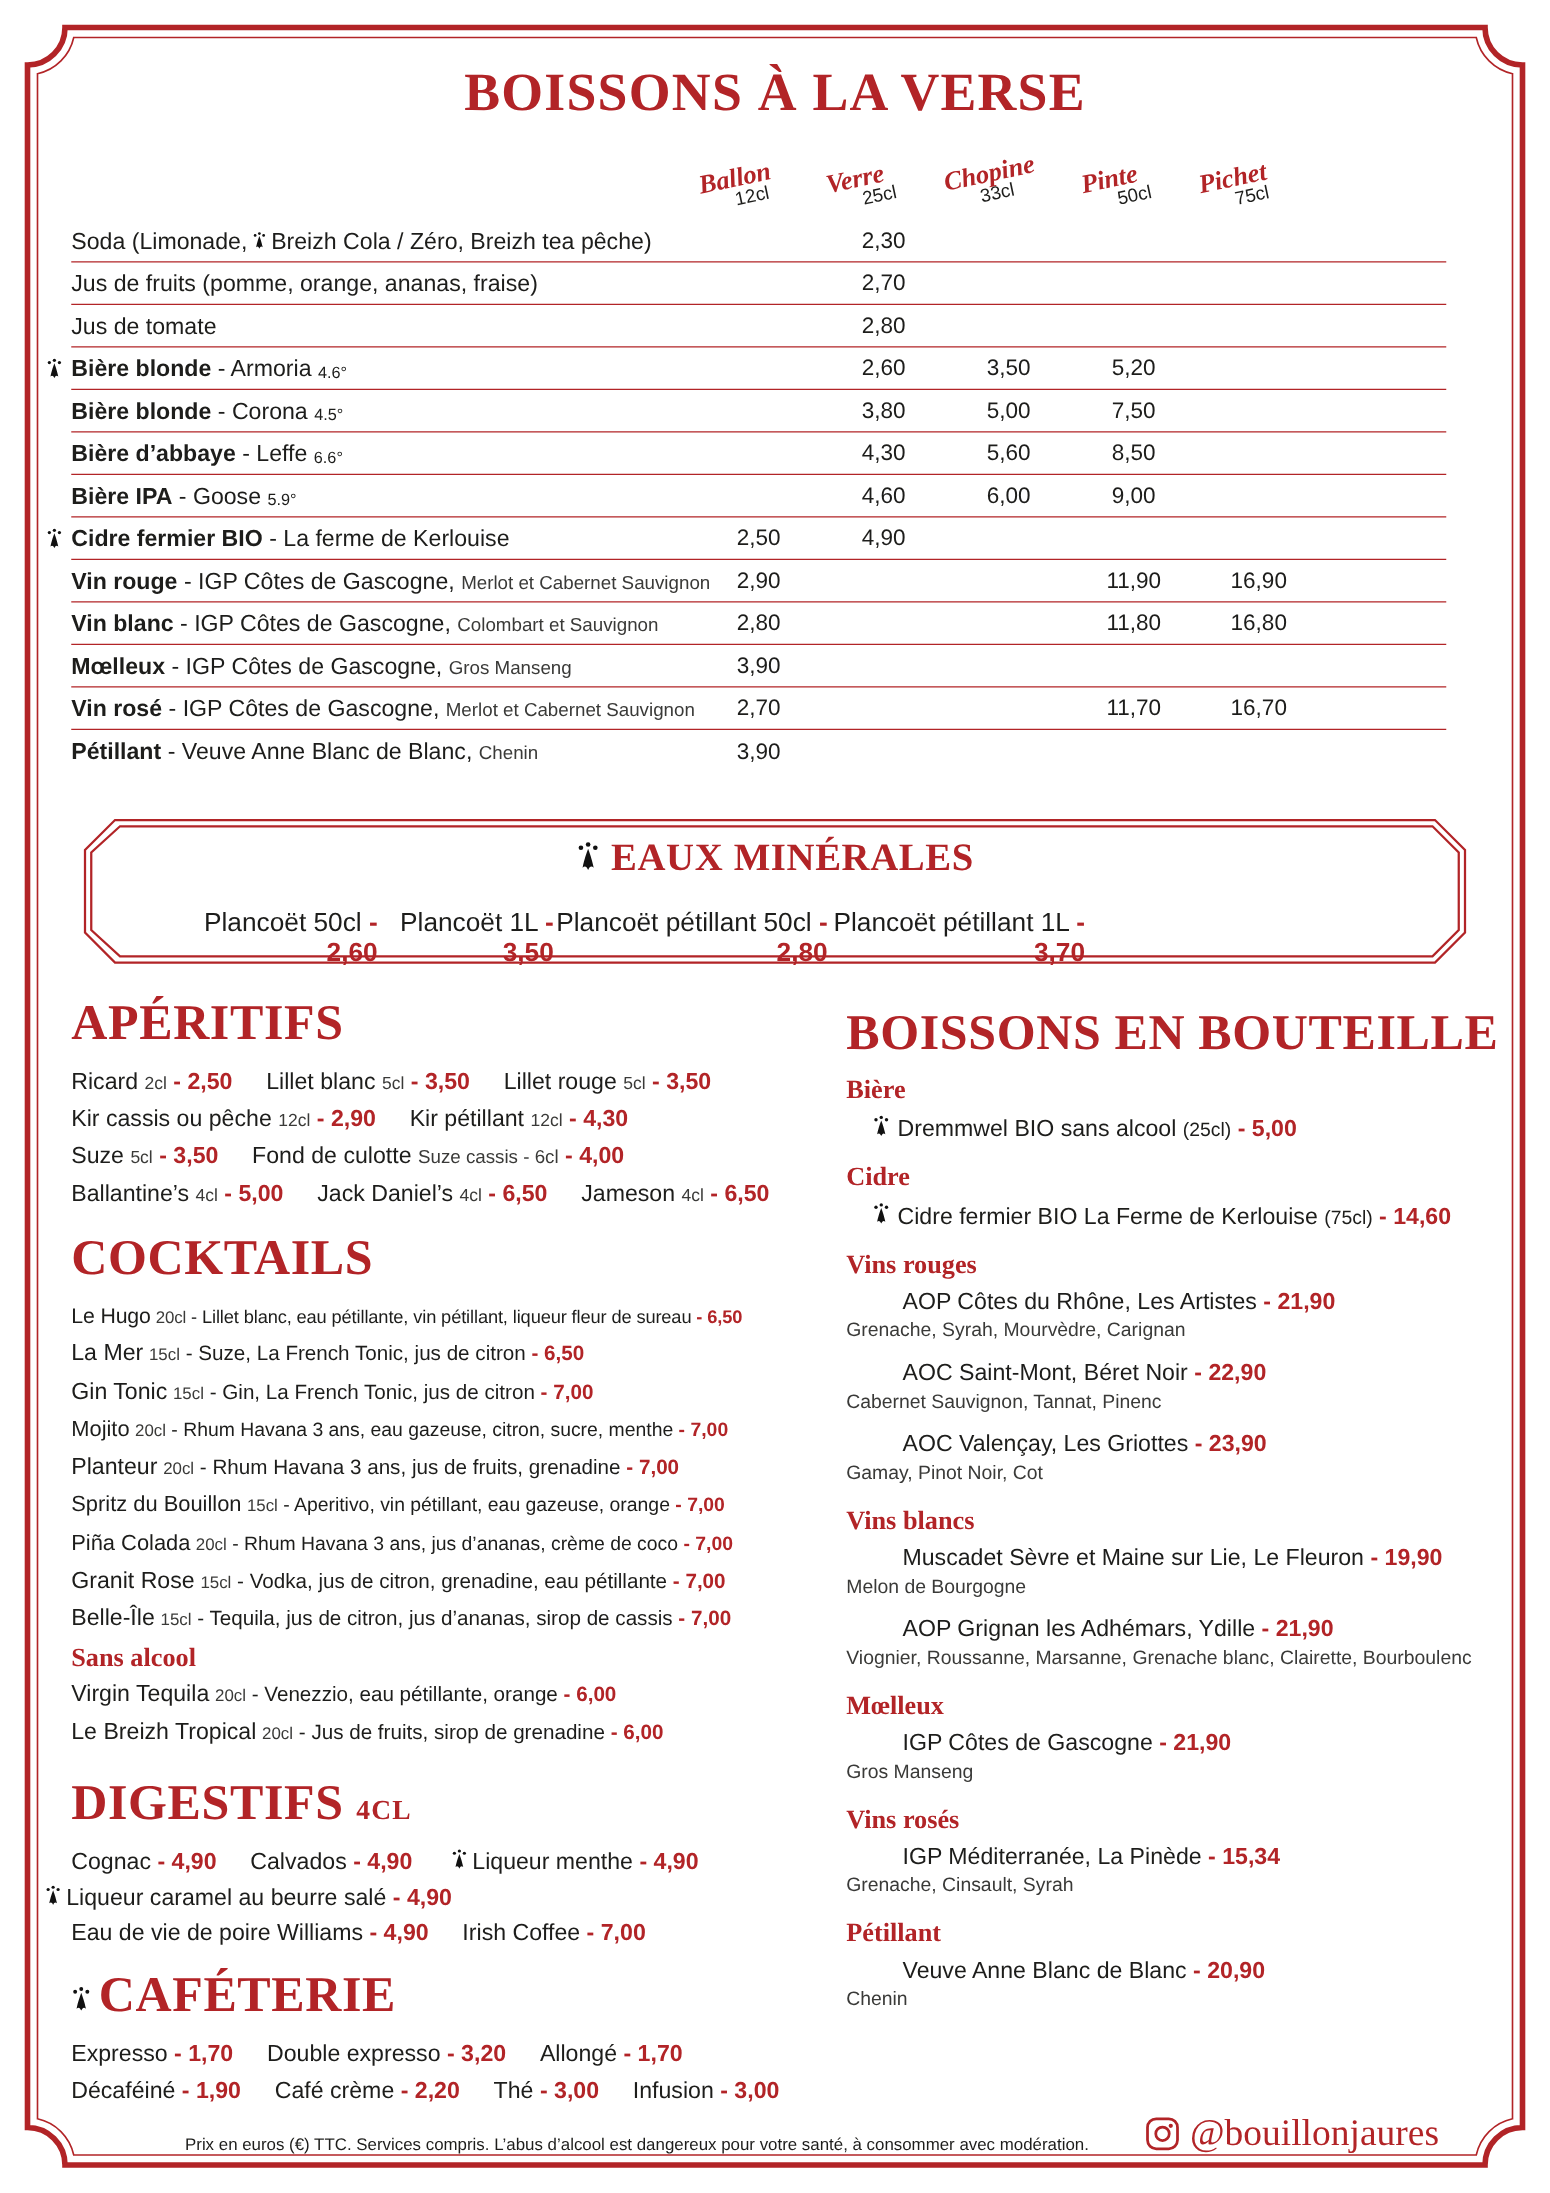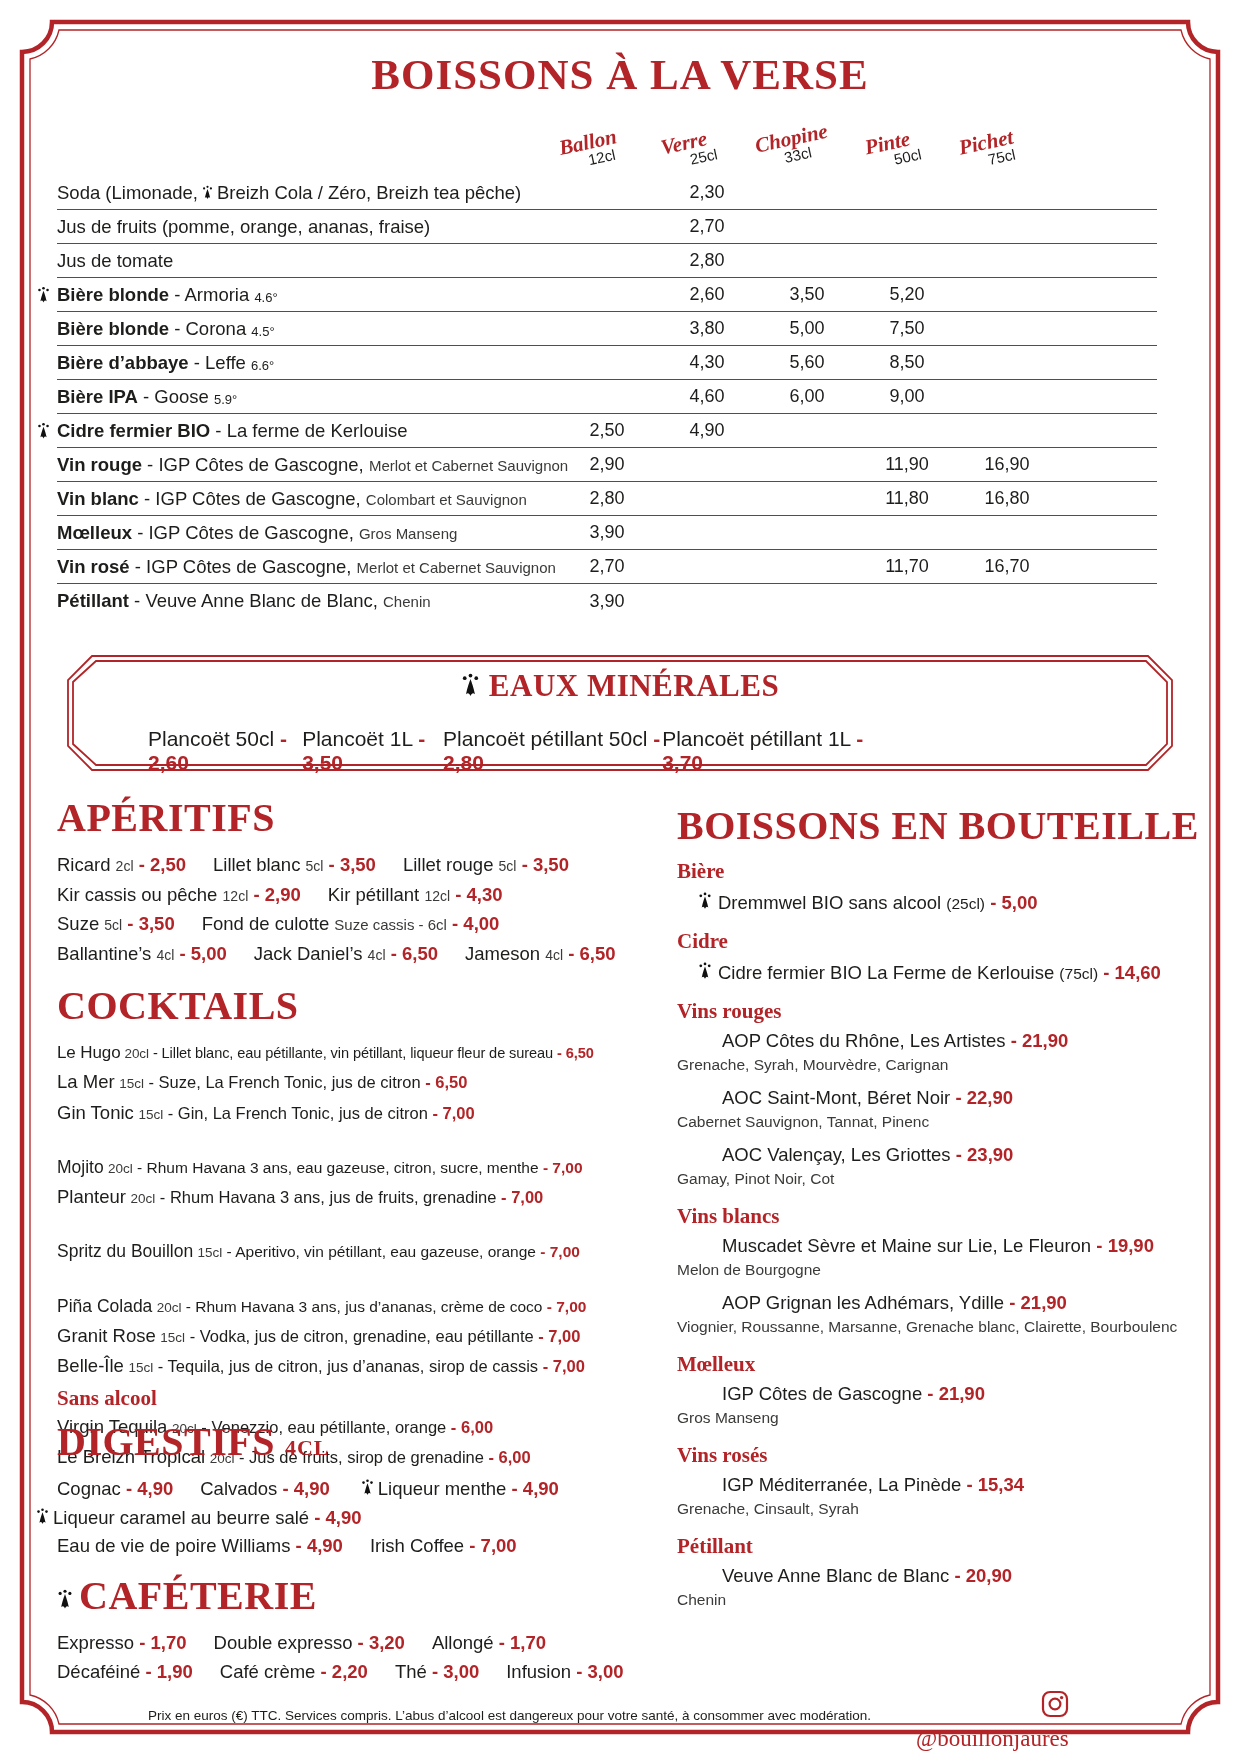--- a/index.html
+++ b/index.html
@@ -33,21 +33,21 @@
   .vname .grapes{font-size:15px;color:var(--gray);}
   .vprice{text-align:center;font-size:18px;}
   .mark-left{position:absolute;left:-20px;top:2px;}
   
   .eaux-title{
     position:absolute;top:668px;left:0;width:100%;text-align:center;
     font-family:"Liberation Serif","DejaVu Serif",serif;font-weight:700;
     font-size:31px;letter-spacing:0.5px;color:var(--red);
   }
   .eaux-title .erm{position:relative;top:3px;margin-right:9px;}
-  .eaux-items{position:absolute;top:727px;left:68px;width:880px;display:flex;justify-content:space-between;padding:0 80px;font-size:21px;}
+  .eaux-items{position:absolute;top:727px;left:68px;width:880px;display:flex;justify-content:space-between;padding:0 80px;font-size:21px;text-align:right;}
   .eaux-items .pr{color:var(--red);font-weight:700;}
   
   .section{position:absolute;}
   h2.sec{
     font-family:"Liberation Serif","DejaVu Serif",serif;font-weight:700;
     font-size:40px;color:var(--red);letter-spacing:0.5px;line-height:1;margin-bottom:13px;white-space:nowrap;
   }
   h2.sec .sub{font-size:22px;letter-spacing:1px;margin-left:10px;}
   h2.sec .erm{position:relative;top:2px;margin:0 6px 0 -24px;}
   h3.subsec{
@@ -60,36 +60,36 @@
   .sz{font-size:14px;color:var(--gray);}
   .note{font-size:15px;color:var(--gray);}
   .pr{color:var(--red);font-weight:700;}
   .dash{color:var(--red);font-weight:700;}
   .erm-inline{position:relative;top:2px;margin:0 4px;}
   .hang .erm-inline{margin-left:-21px;}
   
   .cline{font-size:16.5px;line-height:28.3px;white-space:nowrap;}
   .cline .cname{font-size:18.5px;}
   .cline .sz{font-size:13.5px;}
-  .cline.t1{font-size:15.5px;margin-top:24px;}
+  .cline.t1{font-size:15.5px;}
   .cline.t1 .cname{font-size:17.5px;}
   .cline.t2{font-size:14.6px;letter-spacing:-0.1px;}
   .cline.t2 .cname{font-size:17px;}
   
   .bgroup{margin-bottom:15px;}
   .bhead{font-family:"Liberation Serif","DejaVu Serif",serif;font-weight:700;font-size:21px;color:var(--red);margin-bottom:6px;}
   .bentry{margin-bottom:12px;position:relative;}
   .bentry .bname{font-size:18.5px;white-space:nowrap;padding-left:45px;}
   .bentry .paren{font-size:15.5px;}
   .bentry .bgrapes{font-size:15.5px;color:var(--gray);line-height:21px;margin-top:2px;}
   .bentry .erm-inline{margin:0 6px 0 -24px;}
   
   .legal{position:absolute;left:148px;top:1708px;font-size:13.5px;color:var(--ink);}
-  .insta{position:absolute;left:916px;top:1690px;display:flex;align-items:flex-end;gap:8px;
-    font-family:"Liberation Serif","DejaVu Serif",serif;font-size:23px;color:var(--red);flex-direction:column;}
+  .insta{position:absolute;left:916px;top:1690px;display:flex;align-items:center;gap:8px;
+    font-family:"Liberation Serif","DejaVu Serif",serif;font-size:30px;color:var(--red);}
 </style>
 </head>
 <body>
 
 <svg class="frame" width="1240" height="1754" viewBox="0 0 1240 1754">
   <path d="M 52 22 H 1188 A 30 30 0 0 0 1218 52 V 1702 A 30 30 0 0 0 1188 1732 H 52 A 30 30 0 0 0 22 1702 V 52 A 30 30 0 0 0 52 22 Z" fill="none" stroke="#B22427" stroke-width="4.5"></path>
   <path d="M 59 30 H 1181 A 38 38 0 0 0 1210 59 V 1695 A 38 38 0 0 0 1181 1724 H 59 A 38 38 0 0 0 30 1695 V 59 A 38 38 0 0 0 59 30 Z" fill="none" stroke="#B22427" stroke-width="1.3"></path>
 
   <g>
     <path d="M 92 656 L 1148 656 L 1172 680 L 1172 746 L 1148 770 L 92 770 L 68 746 L 68 680 Z" fill="none" stroke="#B22427" stroke-width="1.8"></path>

